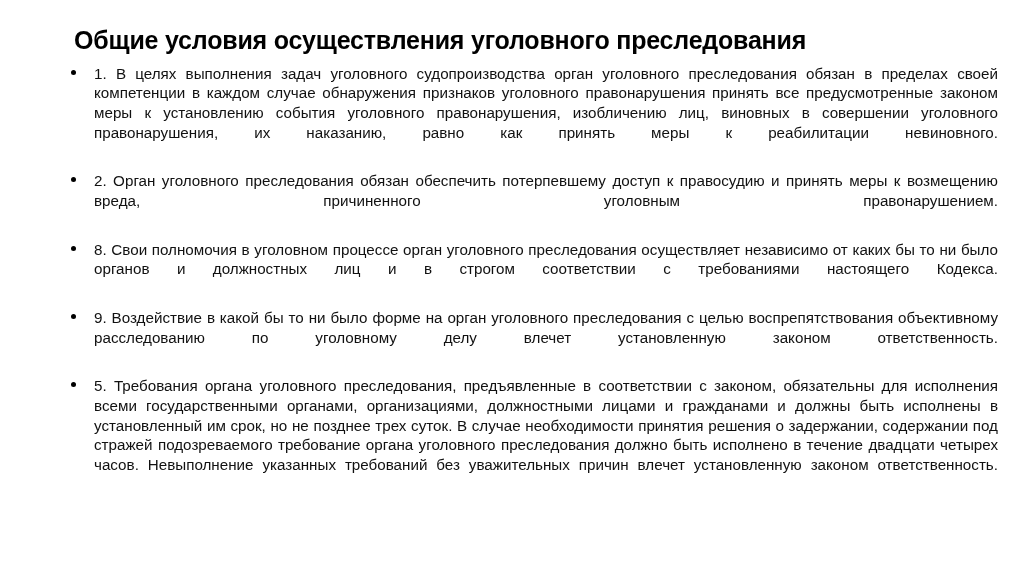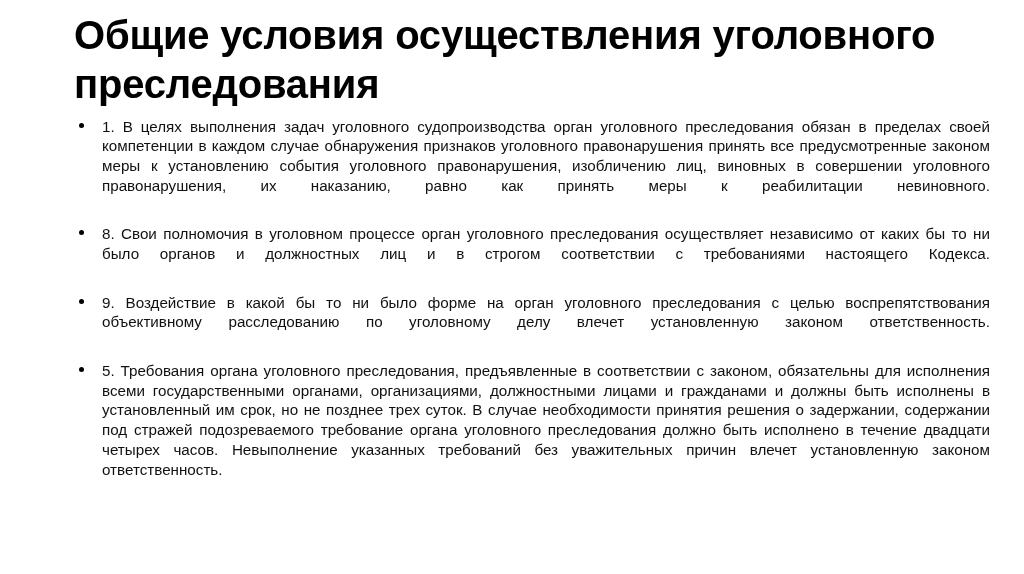--- a/index.html
+++ b/index.html
@@ -15,29 +15,29 @@
     overflow: hidden;
   }
   .slide {
     width: 1024px;
     height: 574px;
     box-sizing: border-box;
     padding: 10px 26px 0 26px;
     position: relative;
   }
   .slide-title {
-    font-size: 40px;
+    font-size: 25px;
     font-weight: bold;
     line-height: 1.22;
     letter-spacing: -0.2px;
-    margin: 1px 0 8px 48px;
+    margin: 15px 0 8px 48px;
     color: #000000;
   }
   .bullet-list {
-    margin: 8px;
+    margin: 0;
     padding: 0;
     list-style: none;
   }
   .bullet-item {
     position: relative;
     padding-left: 68px;
     margin-bottom: 9px;
     font-size: 15.2px;
     line-height: 1.30;
     text-align: justify;
@@ -70,20 +70,24 @@
 
   <h1 class="slide-title">Общие условия осуществления уголовного преследования</h1>
 
   <ul class="bullet-list">
     <li class="bullet-item">
       <span class="dot"></span>
       <span class="txt">1. В целях выполнения задач уголовного судопроизводства орган уголовного преследования обязан в пределах своей компетенции в каждом случае обнаружения признаков уголовного правонарушения принять все предусмотренные законом меры к установлению события уголовного правонарушения, изобличению лиц, виновных в совершении уголовного правонарушения, их наказанию, равно как принять меры к реабилитации невиновного.</span>
     </li>
     <li class="bullet-item">
       <span class="dot"></span>
+      <span class="txt">2. Орган уголовного преследования обязан обеспечить потерпевшему доступ к правосудию и принять меры к возмещению вреда, причиненного уголовным правонарушением.</span>
+    </li>
+    <li class="bullet-item">
+      <span class="dot"></span>
       <span class="txt">8. Свои полномочия в уголовном процессе орган уголовного преследования осуществляет независимо от каких бы то ни было органов и должностных лиц и в строгом соответствии с требованиями настоящего Кодекса.</span>
     </li>
     <li class="bullet-item">
       <span class="dot"></span>
       <span class="txt">9. Воздействие в какой бы то ни было форме на орган уголовного преследования с целью воспрепятствования объективному расследованию по уголовному делу влечет установленную законом ответственность.</span>
     </li>
     <li class="bullet-item">
       <span class="dot"></span>
       <span class="txt">5. Требования органа уголовного преследования, предъявленные в соответствии с законом, обязательны для исполнения всеми государственными органами, организациями, должностными лицами и гражданами и должны быть исполнены в установленный им срок, но не позднее трех суток. В случае необходимости принятия решения о задержании, содержании под стражей подозреваемого требование органа уголовного преследования должно быть исполнено в течение двадцати четырех часов. Невыполнение указанных требований без уважительных причин влечет установленную законом ответственность.</span>
     </li>

